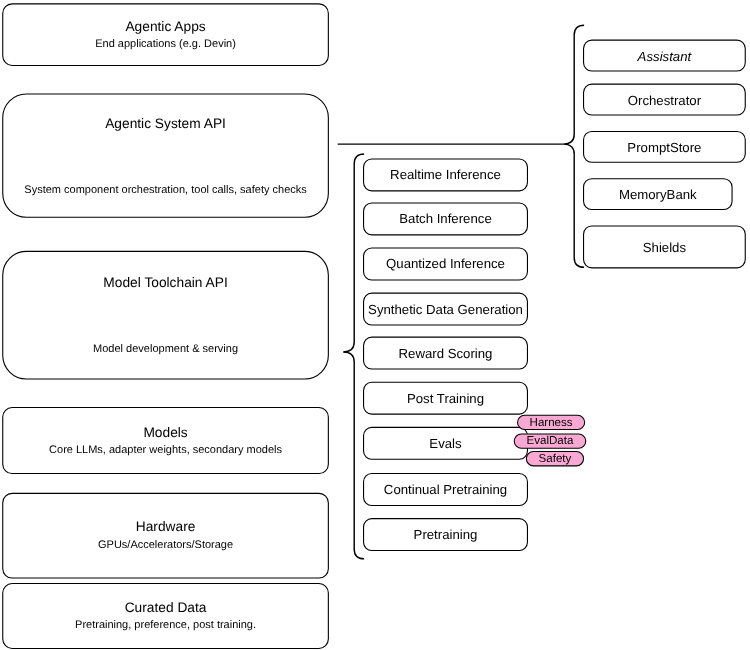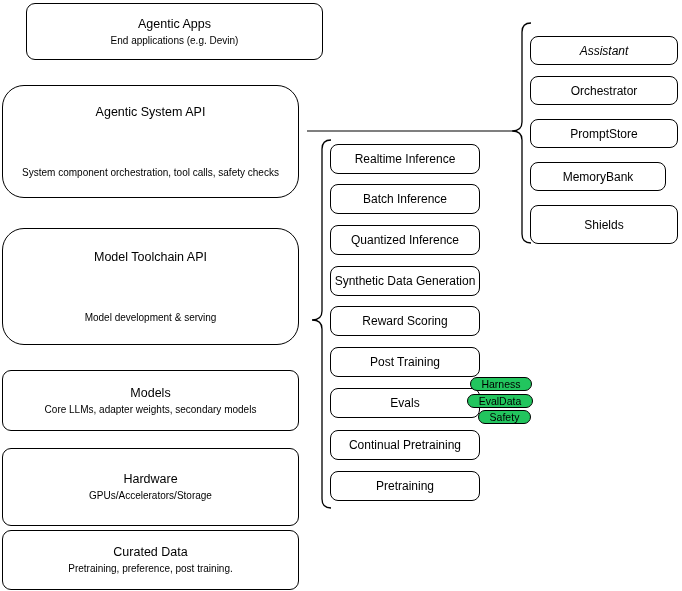--- a/index.html
+++ b/index.html
@@ -16,37 +16,37 @@
   .node-title{font-size:12.5px;line-height:15px;white-space:nowrap;}
   .node-sub{font-size:10px;line-height:12px;margin-top:3px;white-space:nowrap;}
   .r-lg{border-radius:22px;gap:44px;}
   .r-sm{border-radius:9px;}
   .mini{
     position:absolute;background:#fff;border:1.4px solid #000;border-radius:8px;
     display:flex;align-items:center;justify-content:center;text-align:center;
     font-size:12px;box-sizing:border-box;white-space:nowrap;
   }
   .pill{
-    position:absolute;background:#22c55e;border:1.3px solid #000;border-radius:8px;
+    position:absolute;background:#f9a8d4;border:1.3px solid #000;border-radius:8px;
     display:flex;align-items:center;justify-content:center;
     font-size:10.5px;line-height:12px;box-sizing:border-box;white-space:nowrap;
   }
 </style>
 </head>
 <body>
 
 <div id="canvas">
 
   <svg class="overlay">
     <path d="M 307 131 L 512 131" fill="none" stroke-width="1.2" stroke="#000000"></path>
     <path d="M 531 23 Q 522 23 522 32 L 522 122 Q 522 131 512 131 Q 522 131 522 140 L 522 234 Q 522 243 531 243" fill="none" stroke-width="1.3" stroke="#000000"></path>
     <path d="M 331 140 Q 322 140 322 149 L 322 311 Q 322 320 312 320 Q 322 320 322 329 L 322 499 Q 322 508 331 508" fill="none" stroke-width="1.3" stroke="#000000"></path>
   </svg>
 
-  <div class="node r-sm" style="left:2px;top:3px;width:297px;height:57px;margin-left:24px;">
+  <div class="node r-sm" style="left:2px;top:3px;width:297px;height:57px;">
     <div class="node-title">Agentic Apps</div>
     <div class="node-sub">End applications (e.g. Devin)</div>
   </div>
 
   <div class="node r-lg" style="left:2px;top:85px;width:297px;height:113px;">
     <div class="node-title">Agentic System API</div>
     <div class="node-sub">System component orchestration, tool calls, safety checks</div>
   </div>
 
   <div class="node r-lg" style="left:2px;top:228px;width:297px;height:117px;">

